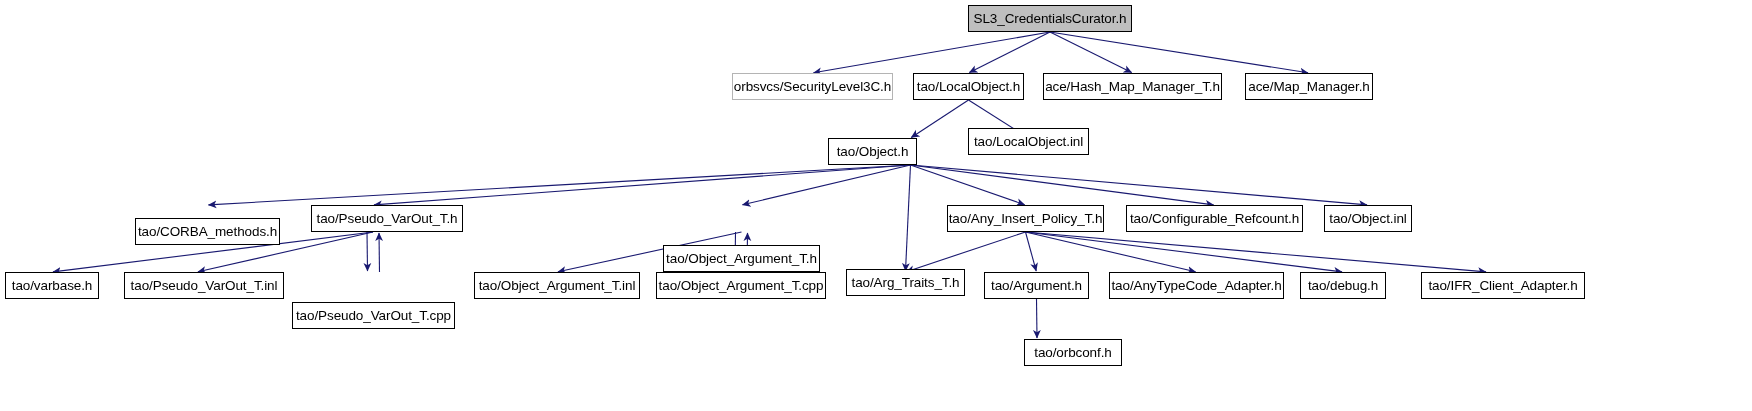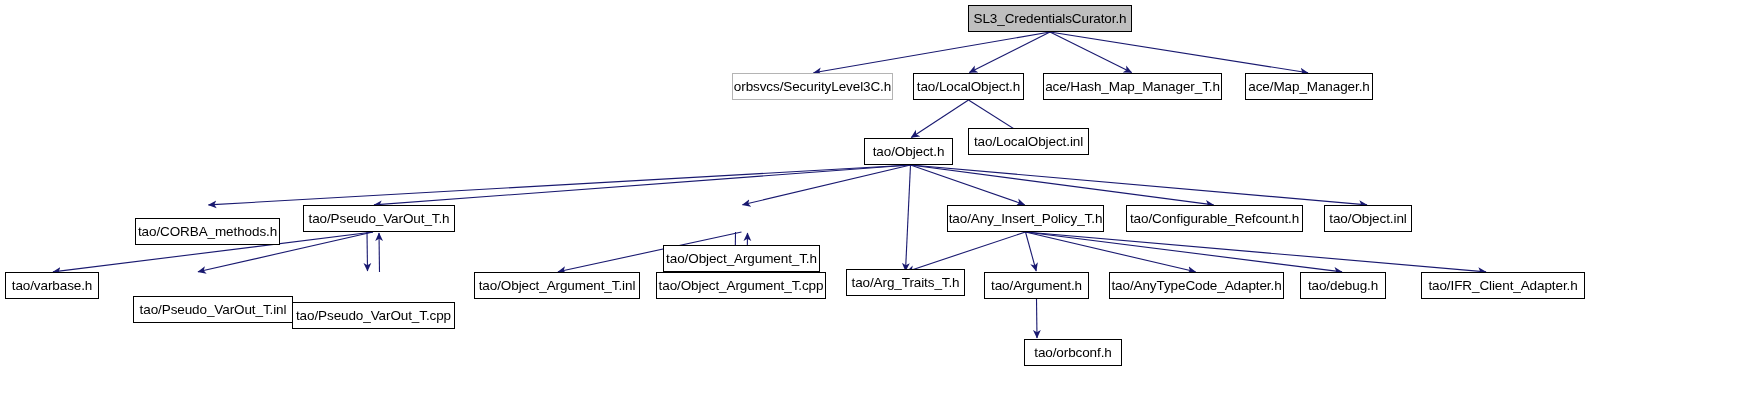--- a/index.html
+++ b/index.html
@@ -88,30 +88,30 @@
         <path d="M1025.5,232.0 L1486.0,271.9" marker-end="url(#arrow)"></path>
         <path d="M1036.5,299.0 L1037.0,338.0" marker-end="url(#arrow)"></path>
       </g>
   </svg>
   <div id="nodes-layer">
       <div class="node root" style="left: 968px; top: 5px; width: 164px;">SL3_CredentialsCurator.h</div>
       <div class="node dim" style="left: 732px; top: 73px; width: 161px;">orbsvcs/SecurityLevel3C.h</div>
       <div class="node" style="left: 913px; top: 73px; width: 111px;">tao/LocalObject.h</div>
       <div class="node" style="left: 1043px; top: 73px; width: 179px;">ace/Hash_Map_Manager_T.h</div>
       <div class="node" style="left: 1245px; top: 73px; width: 128px;">ace/Map_Manager.h</div>
-      <div class="node" style="left: 828px; top: 138px; width: 89px; margin-left: 36px;">tao/Object.h</div>
+      <div class="node" style="left: 828px; top: 138px; width: 89px;">tao/Object.h</div>
       <div class="node" style="left: 968px; top: 128px; width: 121px;">tao/LocalObject.inl</div>
       <div class="node" style="left: 135px; top: 218px; width: 145px;">tao/CORBA_methods.h</div>
-      <div class="node" style="left: 303px; top: 205px; width: 152px;">tao/Pseudo_VarOut_T.h</div>
+      <div class="node" style="left: 311px; top: 205px; width: 152px;">tao/Pseudo_VarOut_T.h</div>
       <div class="node" style="left: 663px; top: 205px; width: 157px; margin-top: 40px;">tao/Object_Argument_T.h</div>
       <div class="node" style="left: 947px; top: 205px; width: 157px;">tao/Any_Insert_Policy_T.h</div>
       <div class="node" style="left: 1126px; top: 205px; width: 177px;">tao/Configurable_Refcount.h</div>
       <div class="node" style="left: 1324px; top: 205px; width: 88px;">tao/Object.inl</div>
       <div class="node" style="left: 5px; top: 272px; width: 94px;">tao/varbase.h</div>
-      <div class="node" style="left: 133px; top: 272px; width: 160px; margin-top: 24px;">tao/Pseudo_VarOut_T.inl</div>
+      <div class="node" style="left: 124px; top: 272px; width: 160px;">tao/Pseudo_VarOut_T.inl</div>
       <div class="node" style="left: 292px; top: 272px; width: 163px; margin-top: 30px;">tao/Pseudo_VarOut_T.cpp</div>
       <div class="node" style="left: 474px; top: 272px; width: 166px; text-align: center;">tao/Object_Argument_T.inl</div>
       <div class="node" style="left: 656px; top: 272px; width: 170px;">tao/Object_Argument_T.cpp</div>
       <div class="node" style="left: 846px; top: 269px; width: 119px; text-align: center;">tao/Arg_Traits_T.h</div>
       <div class="node" style="left: 984px; top: 272px; width: 105px;">tao/Argument.h</div>
       <div class="node" style="left: 1109px; top: 272px; width: 175px;">tao/AnyTypeCode_Adapter.h</div>
       <div class="node" style="left: 1300px; top: 272px; width: 86px;">tao/debug.h</div>
       <div class="node" style="left: 1405px; top: 272px; width: 164px; margin-left: 16px;">tao/IFR_Client_Adapter.h</div>
       <div class="node" style="left: 1024px; top: 339px; width: 98px;">tao/orbconf.h</div>
     </div>

